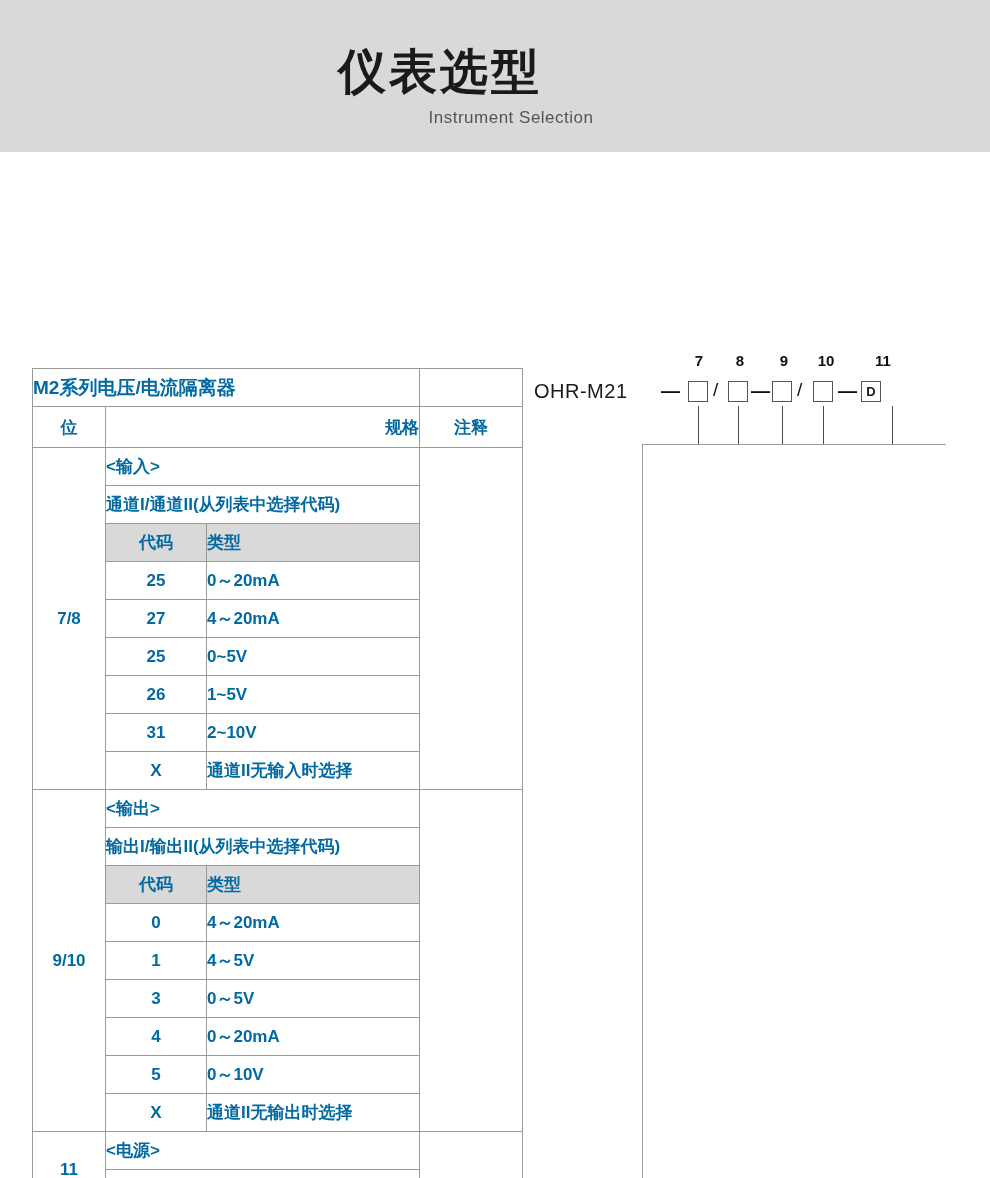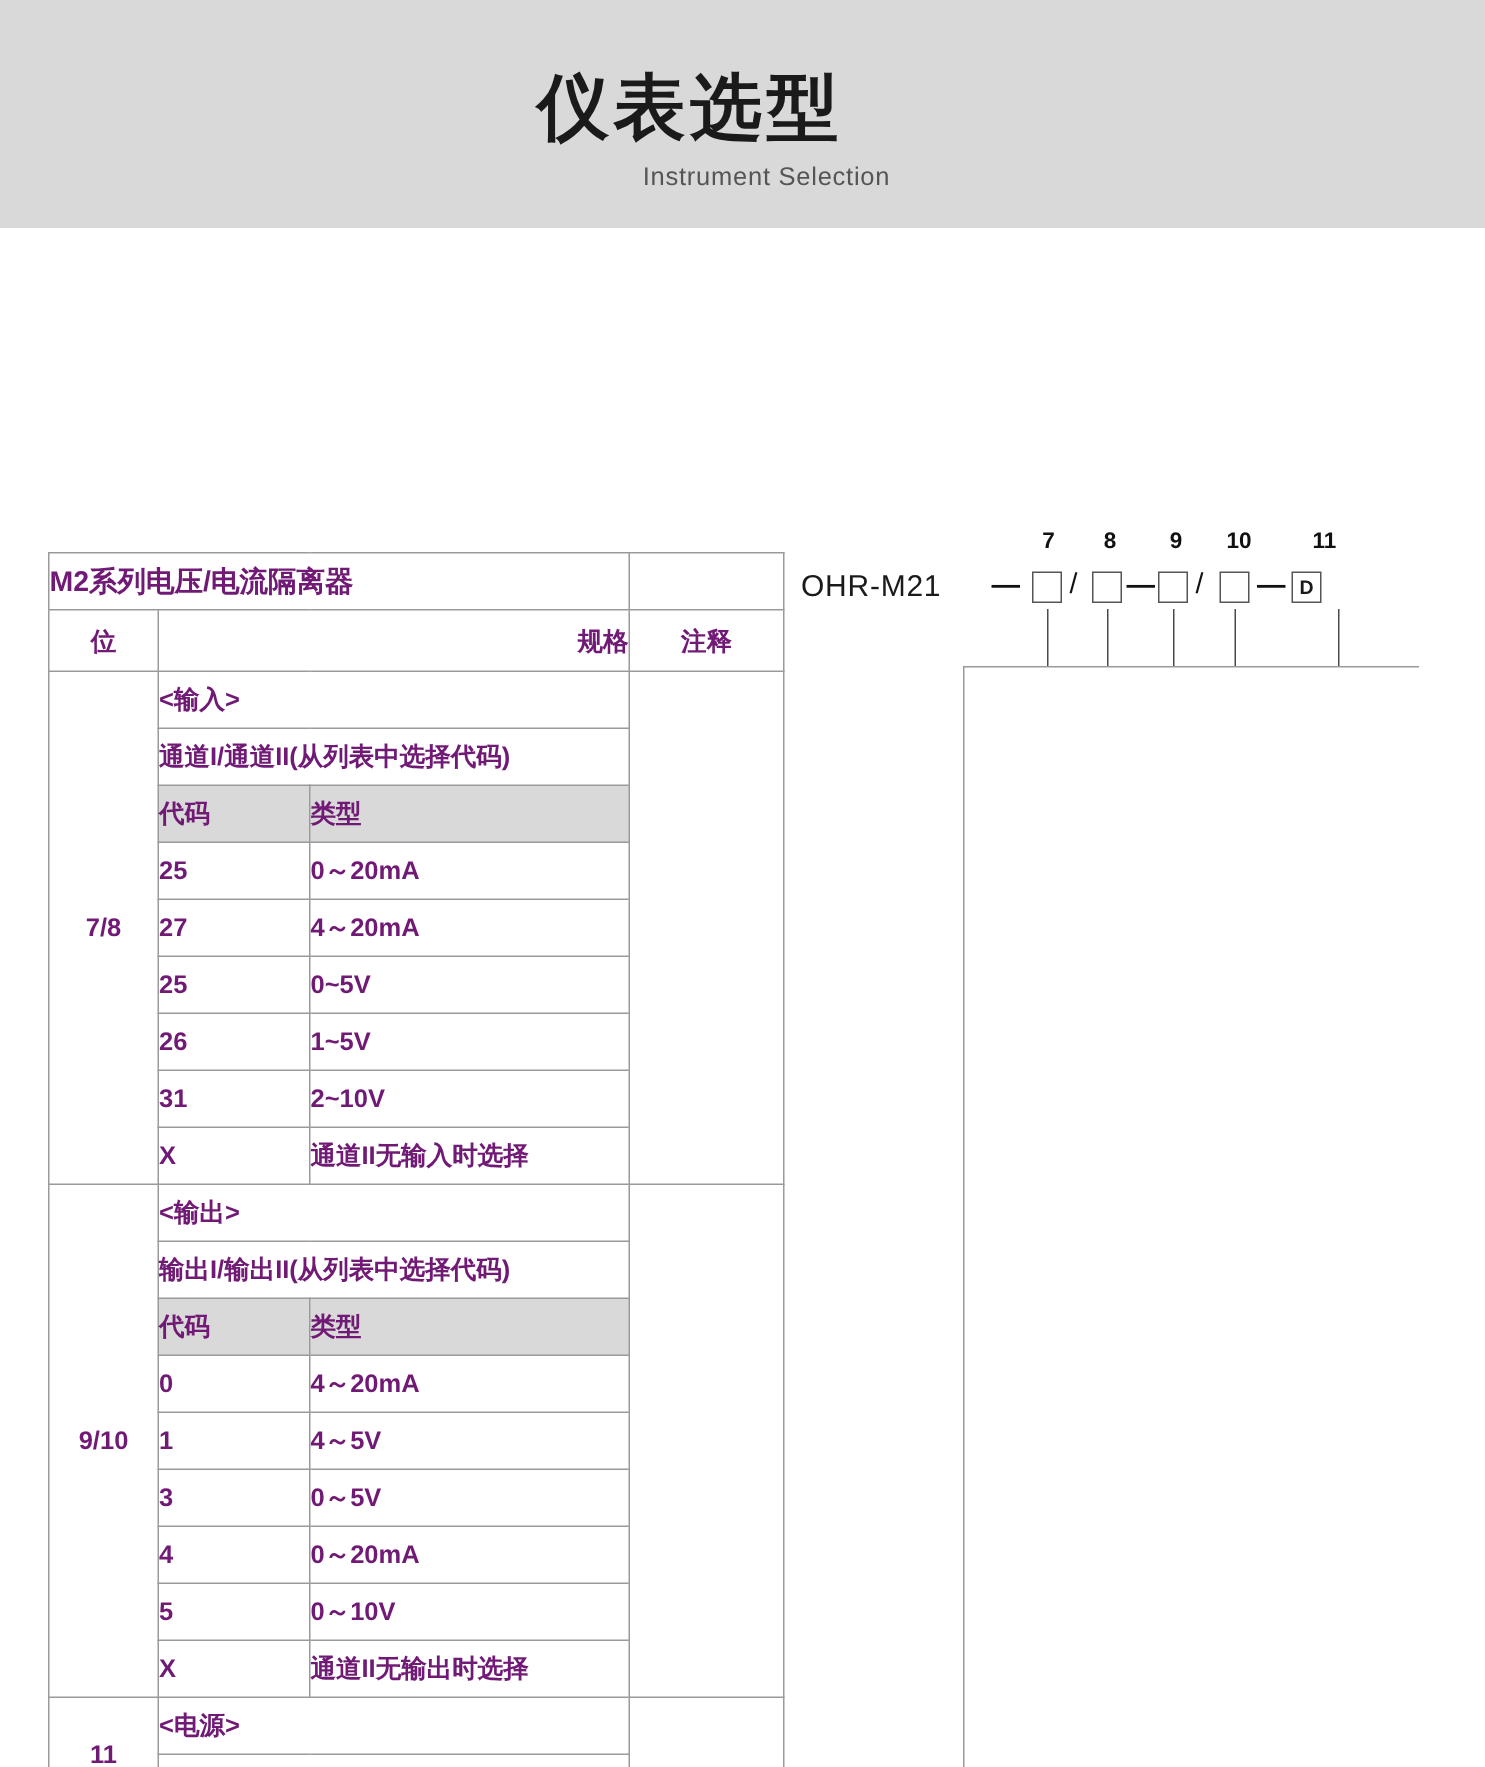--- a/index.html
+++ b/index.html
@@ -25,21 +25,20 @@
   .banner-title {
     position: absolute;
     top: 40px;
     left: 0;
     width: 880px;
     text-align: center;
     font-size: 48px;
     font-weight: bold;
     color: #1a1a1a;
     letter-spacing: 3px;
-    padding-left: 20px;
   }
   .banner-sub {
     position: absolute;
     top: 108px;
     left: 0;
     width: 990px;
     text-align: center;
     font-size: 17px;
     color: #555555;
     letter-spacing: 0.5px;
@@ -126,24 +125,24 @@
     top: 216px;
     border-collapse: collapse;
     font-size: 17px;
     font-weight: bold;
   }
   .tbl td {
     border: 1px solid #9a9a9a;
     padding: 0;
     height: 37px;
     vertical-align: middle;
-    color: #701a75;
+    color: #0369a1;
   }
   .c-pos   { width: 72px;  text-align: center; }
-  .c-spec  { width: 100px; }
+  .c-spec  { width: 100px; text-align: center; }
   .c-type  { width: 212px; padding-left: 14px; }
   .c-note  { width: 102px; text-align: center; }
   .c-full  { padding-left: 14px; }
   .hdrrow td { height: 40px; }
   .gray { background: #d9d9d9; }
   .title-cell { padding-left: 10px; font-size: 19px; }
 
   
   .rightblank {
     position: absolute;

